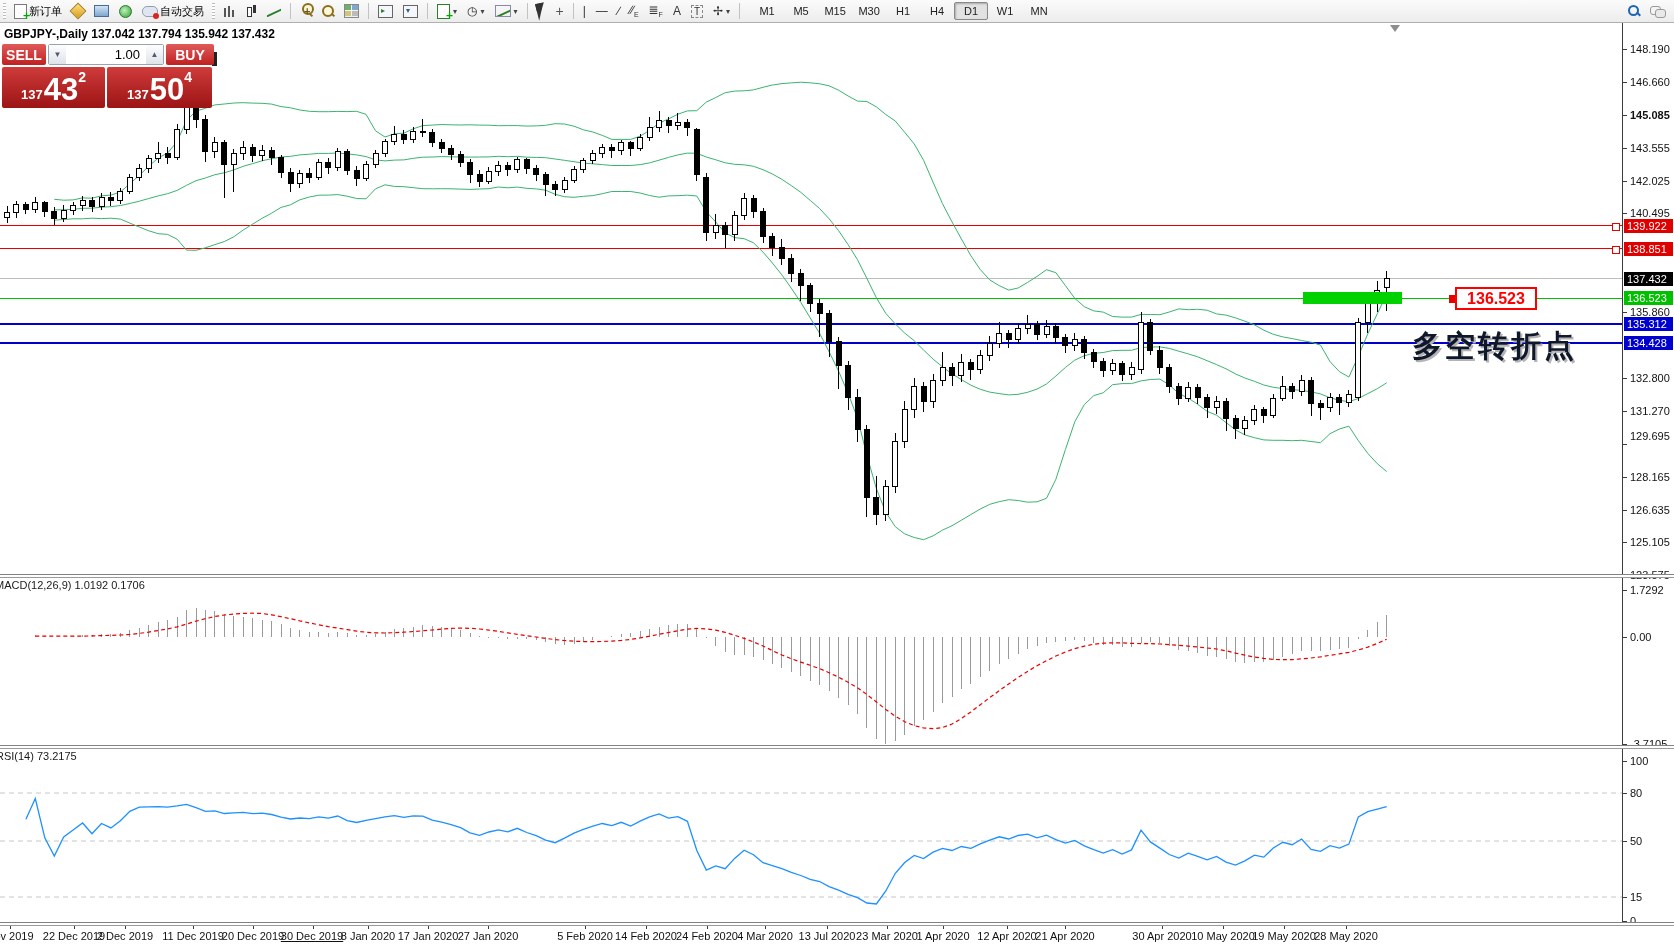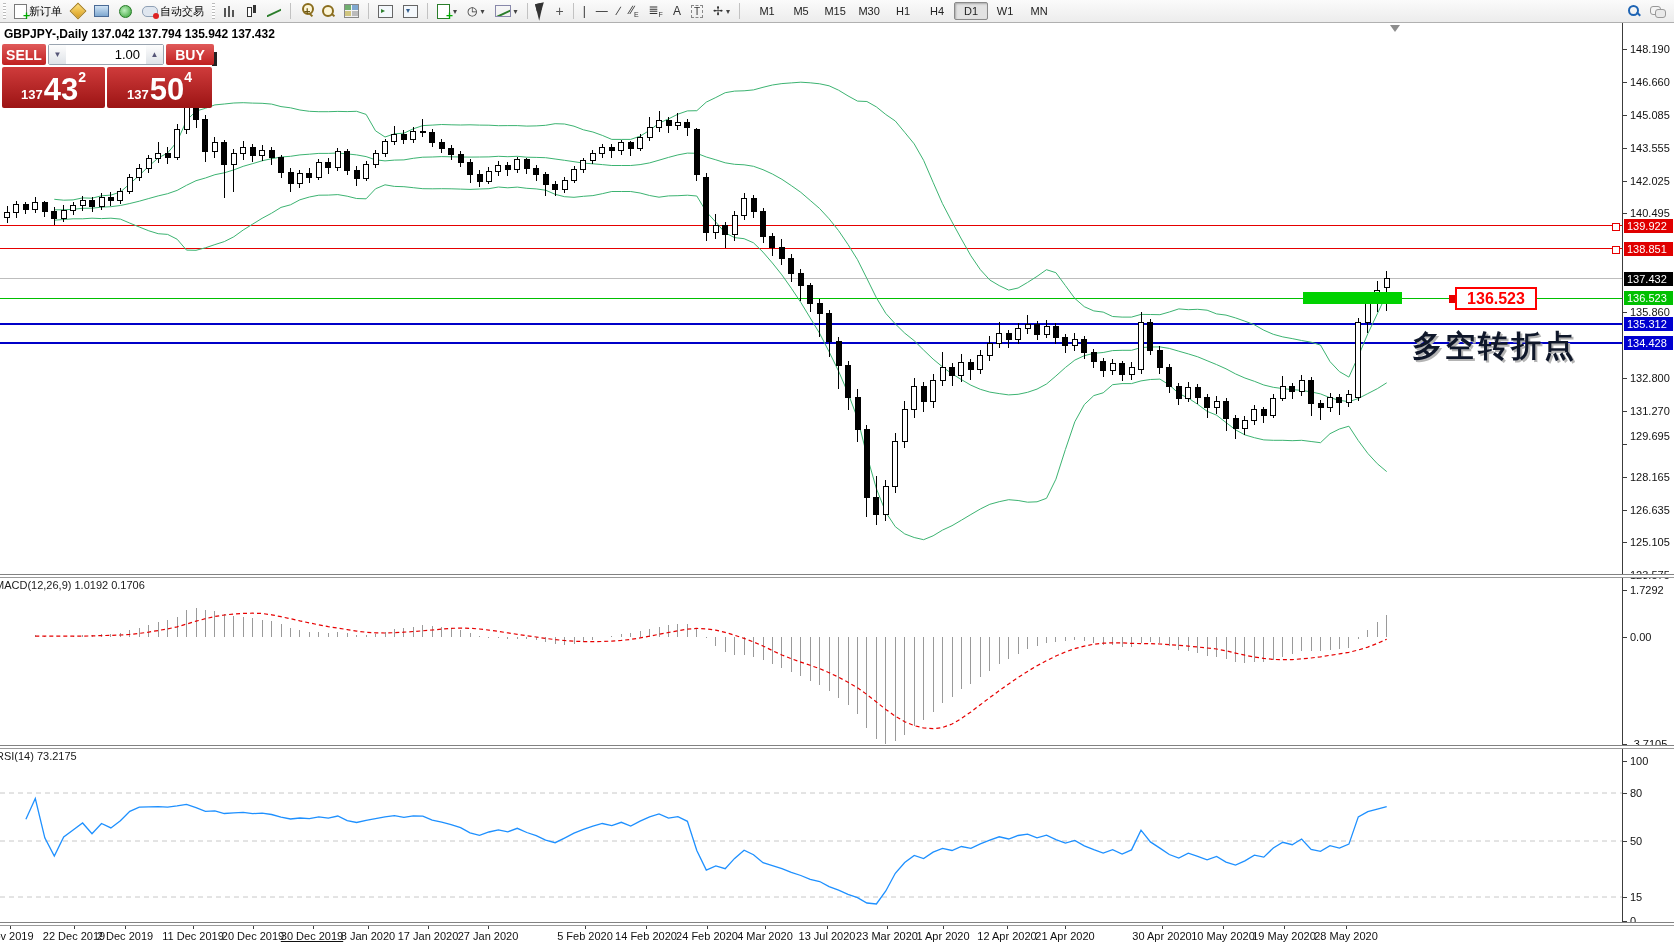--- a/index.html
+++ b/index.html
@@ -683,21 +683,21 @@
     </svg>
   <div class="indlabel" style="left:-4px;top:750px">RSI(14) 73.2175</div>
 
   <div id="axis-line"></div>
   <div id="price-axis-labels">
       <div class="ptick" style="top: 49px;"></div>
       <div class="plabel" style="top: 49px;">148.190</div>
       <div class="ptick" style="top: 81.6961px;"></div>
       <div class="plabel" style="top: 81.6961px;">146.660</div>
       <div class="ptick" style="top: 115.354px;"></div>
-      <div class="plabel" style="top: 115.354px;">145.085</div>
+      <div class="plabel" style="top: 115.354px; font-weight: bold;">145.085</div>
       <div class="ptick" style="top: 148.05px;"></div>
       <div class="plabel" style="top: 148.05px;">143.555</div>
       <div class="ptick" style="top: 180.746px;"></div>
       <div class="plabel" style="top: 180.746px;">142.025</div>
       <div class="ptick" style="top: 213.442px;"></div>
       <div class="plabel" style="top: 213.442px;">140.495</div>
       <div class="ptick" style="top: 312.492px;"></div>
       <div class="plabel" style="top: 312.492px;">135.860</div>
       <div class="ptick" style="top: 377.884px;"></div>
       <div class="plabel" style="top: 377.884px;">132.800</div>

